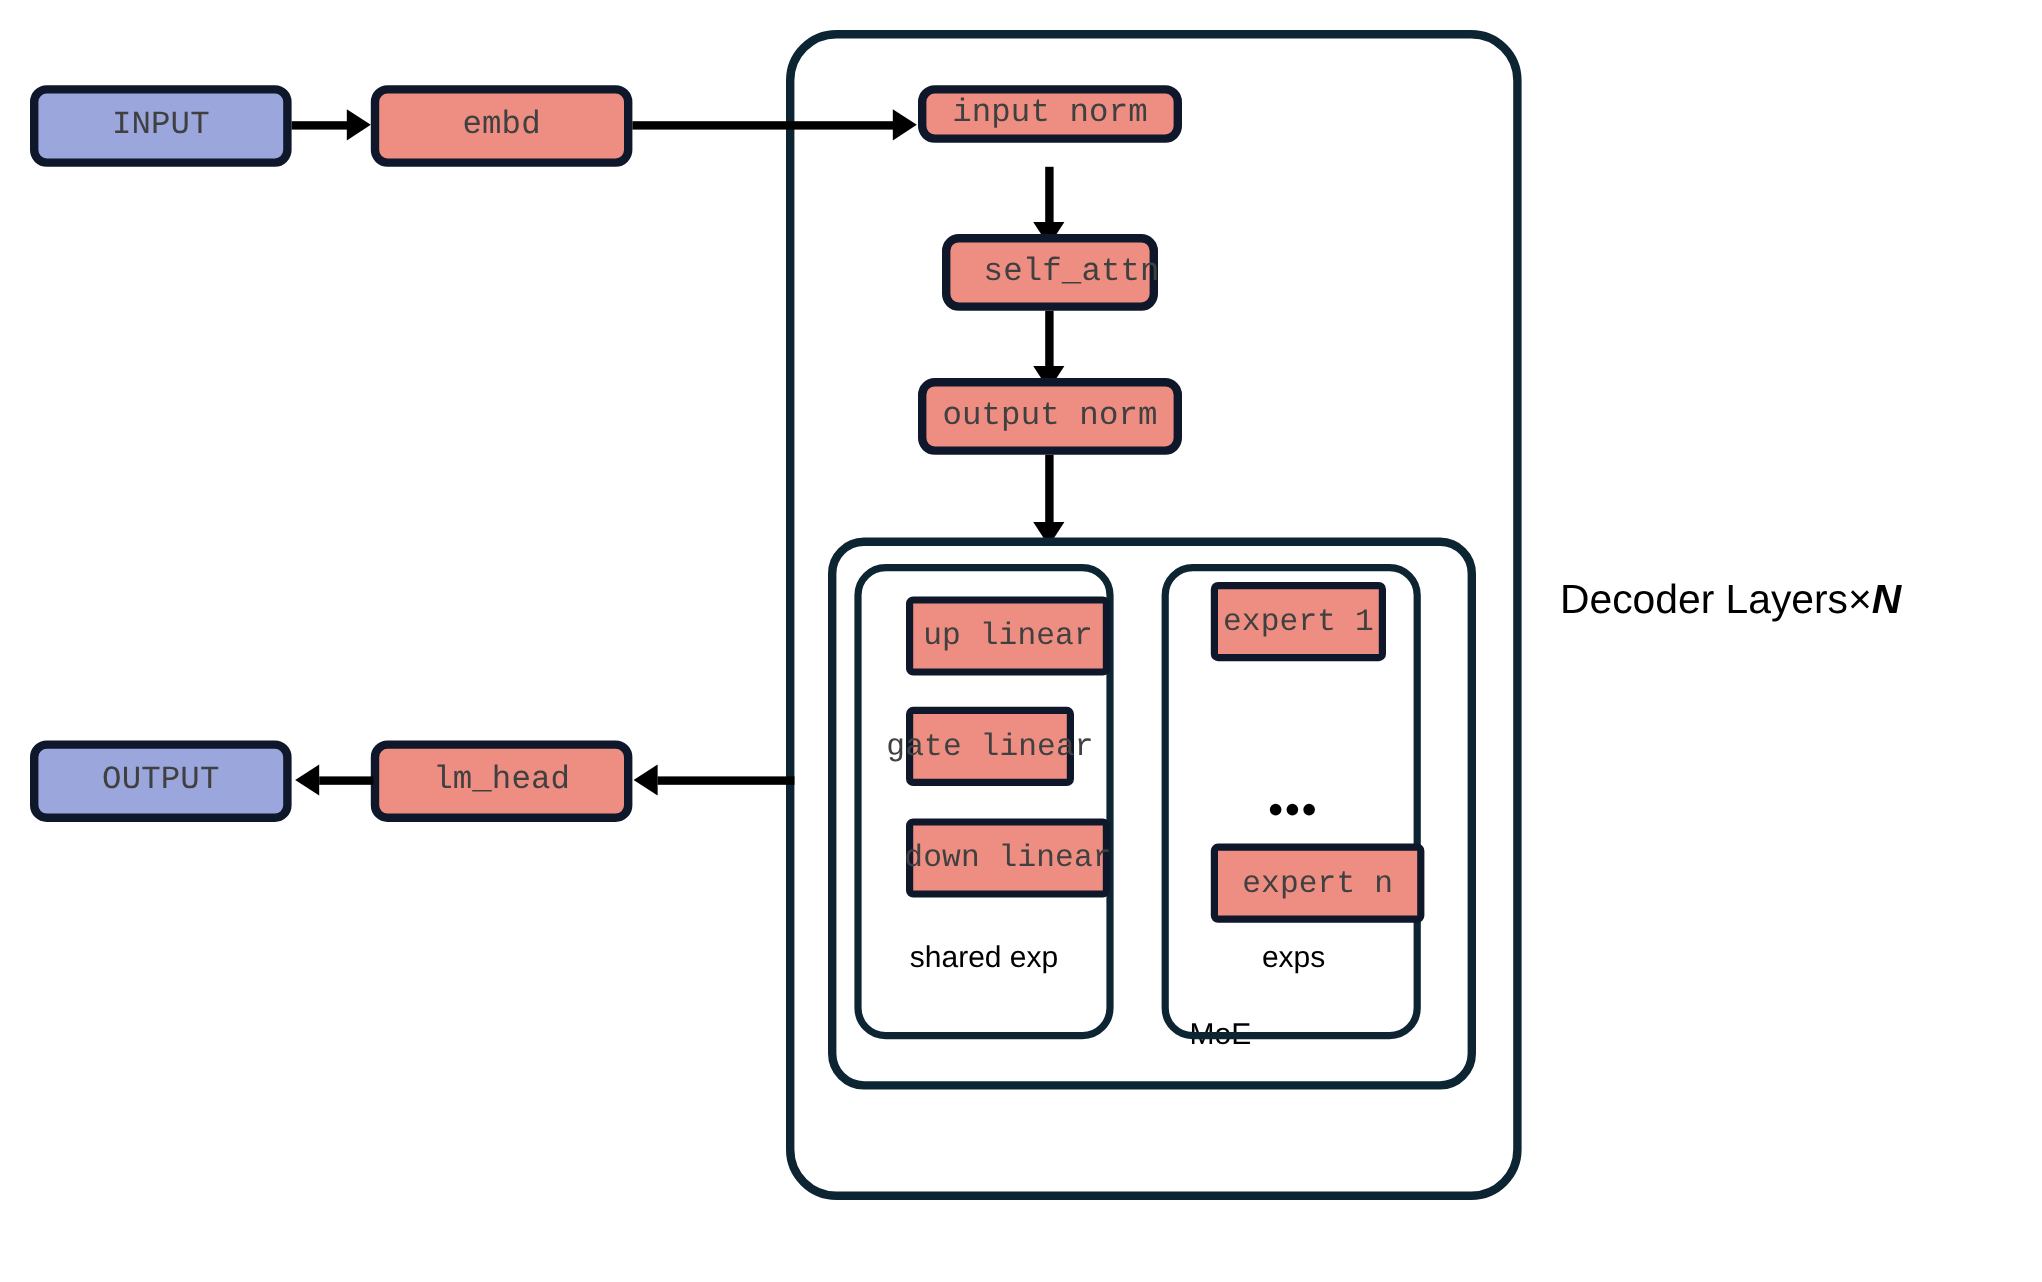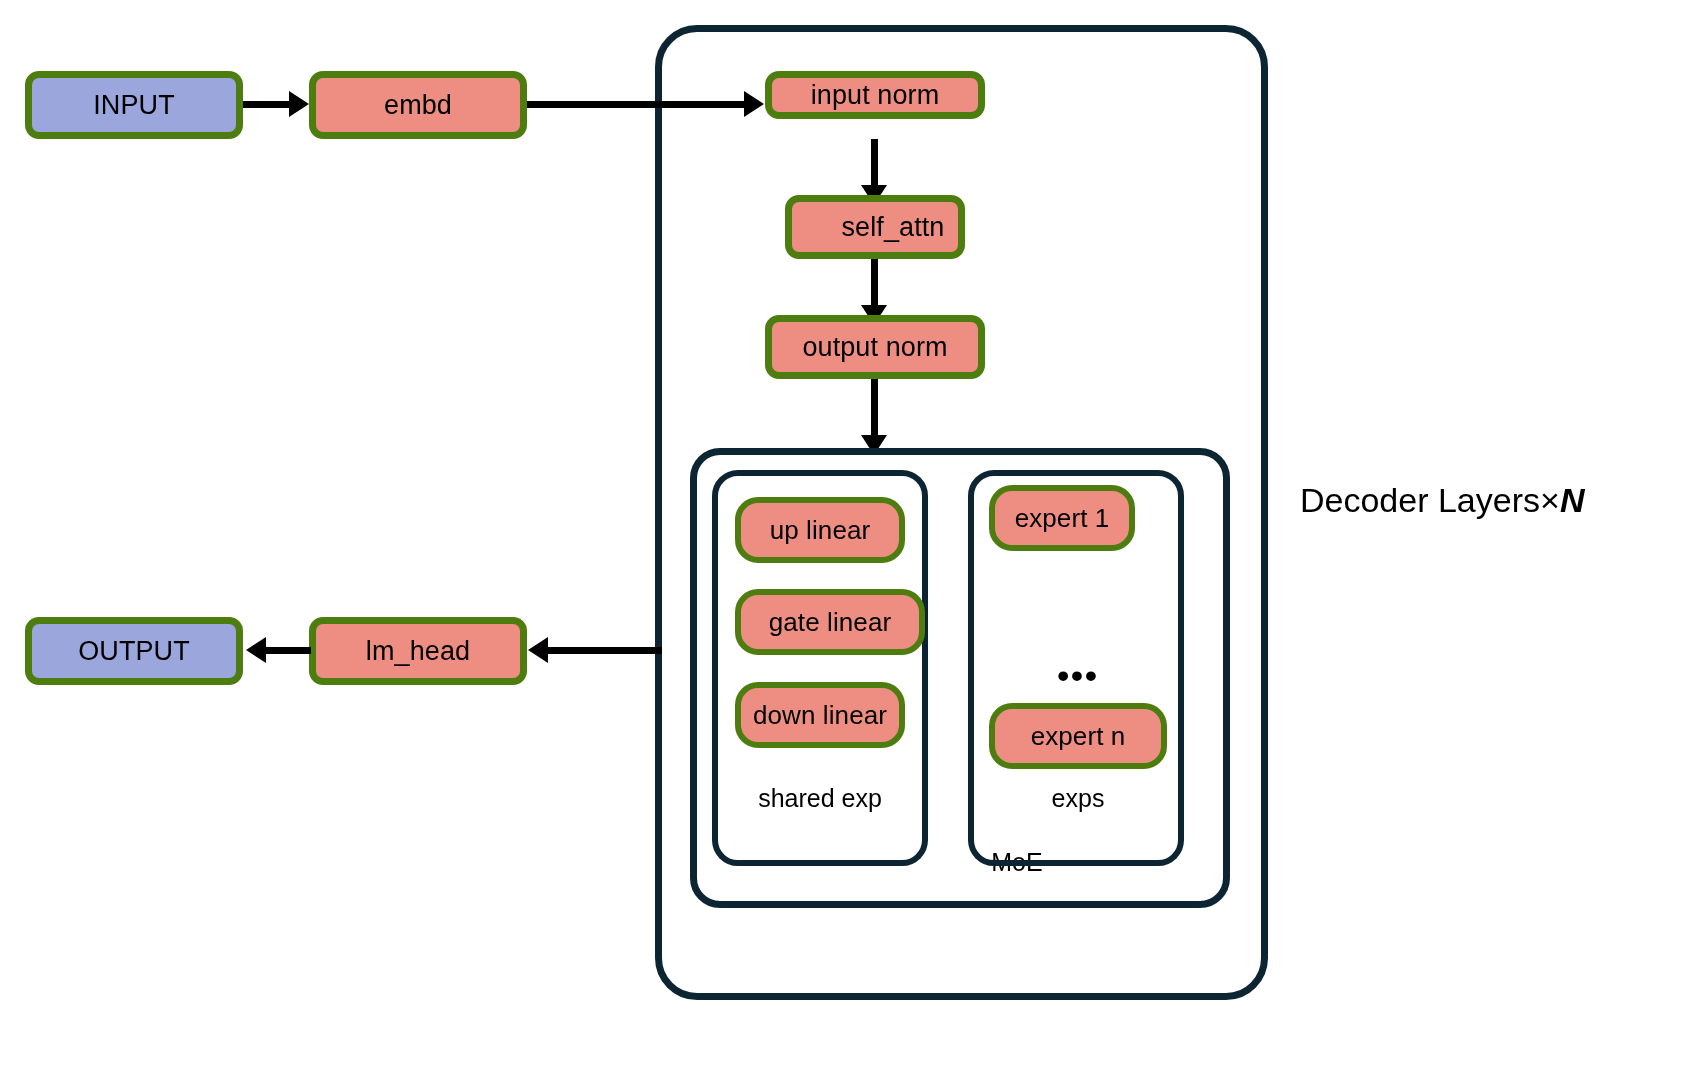--- a/index.html
+++ b/index.html
@@ -17,35 +17,37 @@
     background: #ffffff;
     overflow: hidden;
   }
   
   .node {
     position: absolute;
     box-sizing: border-box;
     display: flex;
     align-items: center;
     justify-content: center;
-    border: 7px solid #4d7c0f;
+    border: 7px solid #0f172a;
     border-radius: 14px;
-    color: #000000;
+    color: #404040;
     font-size: 27px;
     line-height: 1;
     letter-spacing: 0.1px;
     white-space: nowrap;
+    font-family: Liberation Mono, monospace;
   }
   .node.salmon { background: #ee8e82; }
   .node.blue   { background: #9aa6dc; }
 
   .node.small {
     font-size: 26px;
     border-width: 6px;
-    border-radius: 23px;
+    border-radius: 6px;
+    margin-left: 20px;
   }
 
   
   .container {
     position: absolute;
     box-sizing: border-box;
     background: transparent;
     border: 7px solid #0d2433;
   }
   .container.outer      { border-radius: 42px; }
@@ -140,21 +142,21 @@
   <div class="edge v" style="left:871px; top:379px; height:57px;"></div>
   <div class="arrowhead down" style="left:861px; top:435px;"></div>
 
   <div class="container moe" style="left:690px; top:448px; width:540px; height:460px;"></div>
   <div class="label" style="left:1017px; top:850px; transform:translateX(-50%);">MoE</div>
 
   <div class="container col" style="left:712px; top:470px; width:216px; height:396px;"></div>
 
   <div class="node salmon small" style="left:735px; top:497px; width:170px; height:66px;">up linear</div>
 
-  <div class="node salmon small" style="left:735px; top:589px; width:190px; height:66px;">gate linear</div>
+  <div class="node salmon small" style="left:735px; top:589px; width:140px; height:66px;">gate linear</div>
 
   <div class="node salmon small" style="left:735px; top:682px; width:170px; height:66px;">down linear</div>
 
   <div class="label" style="left:820px; top:786px; transform:translateX(-50%);">shared exp</div>
 
   <div class="container col" style="left:968px; top:470px; width:216px; height:396px;"></div>
 
   <div class="node salmon small" style="left:989px; top:485px; width:146px; height:66px;">expert 1</div>
 
 

